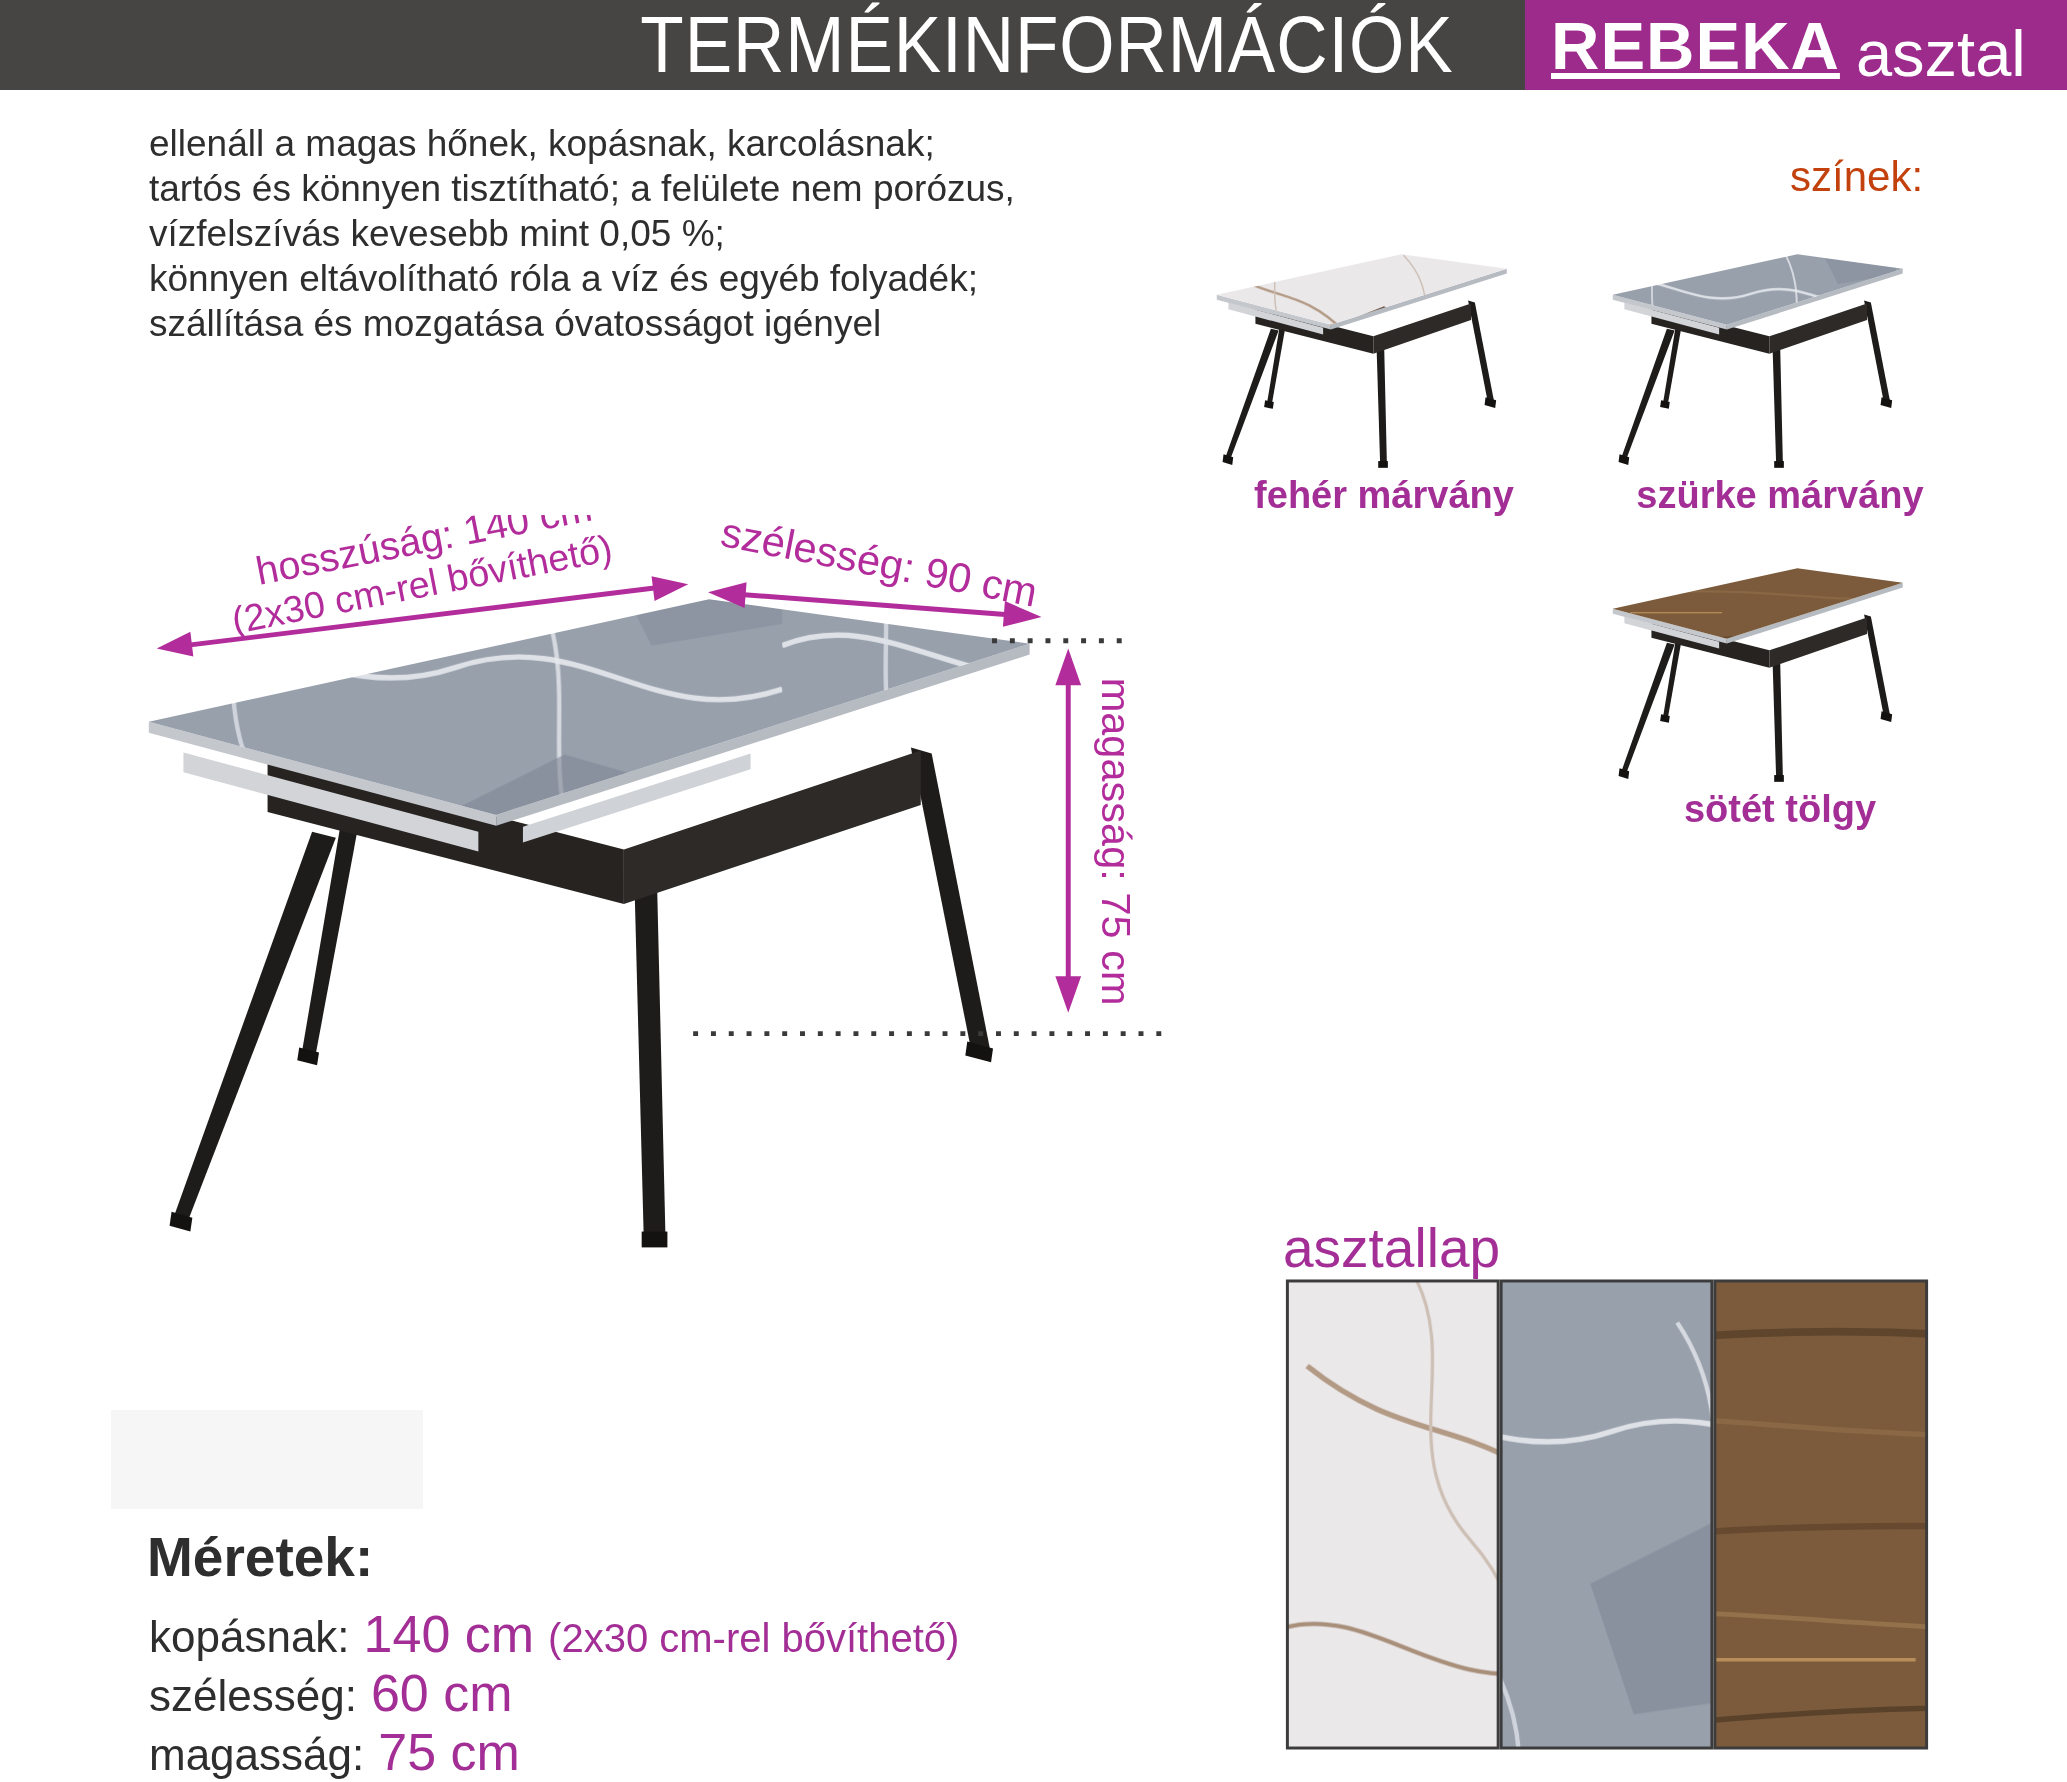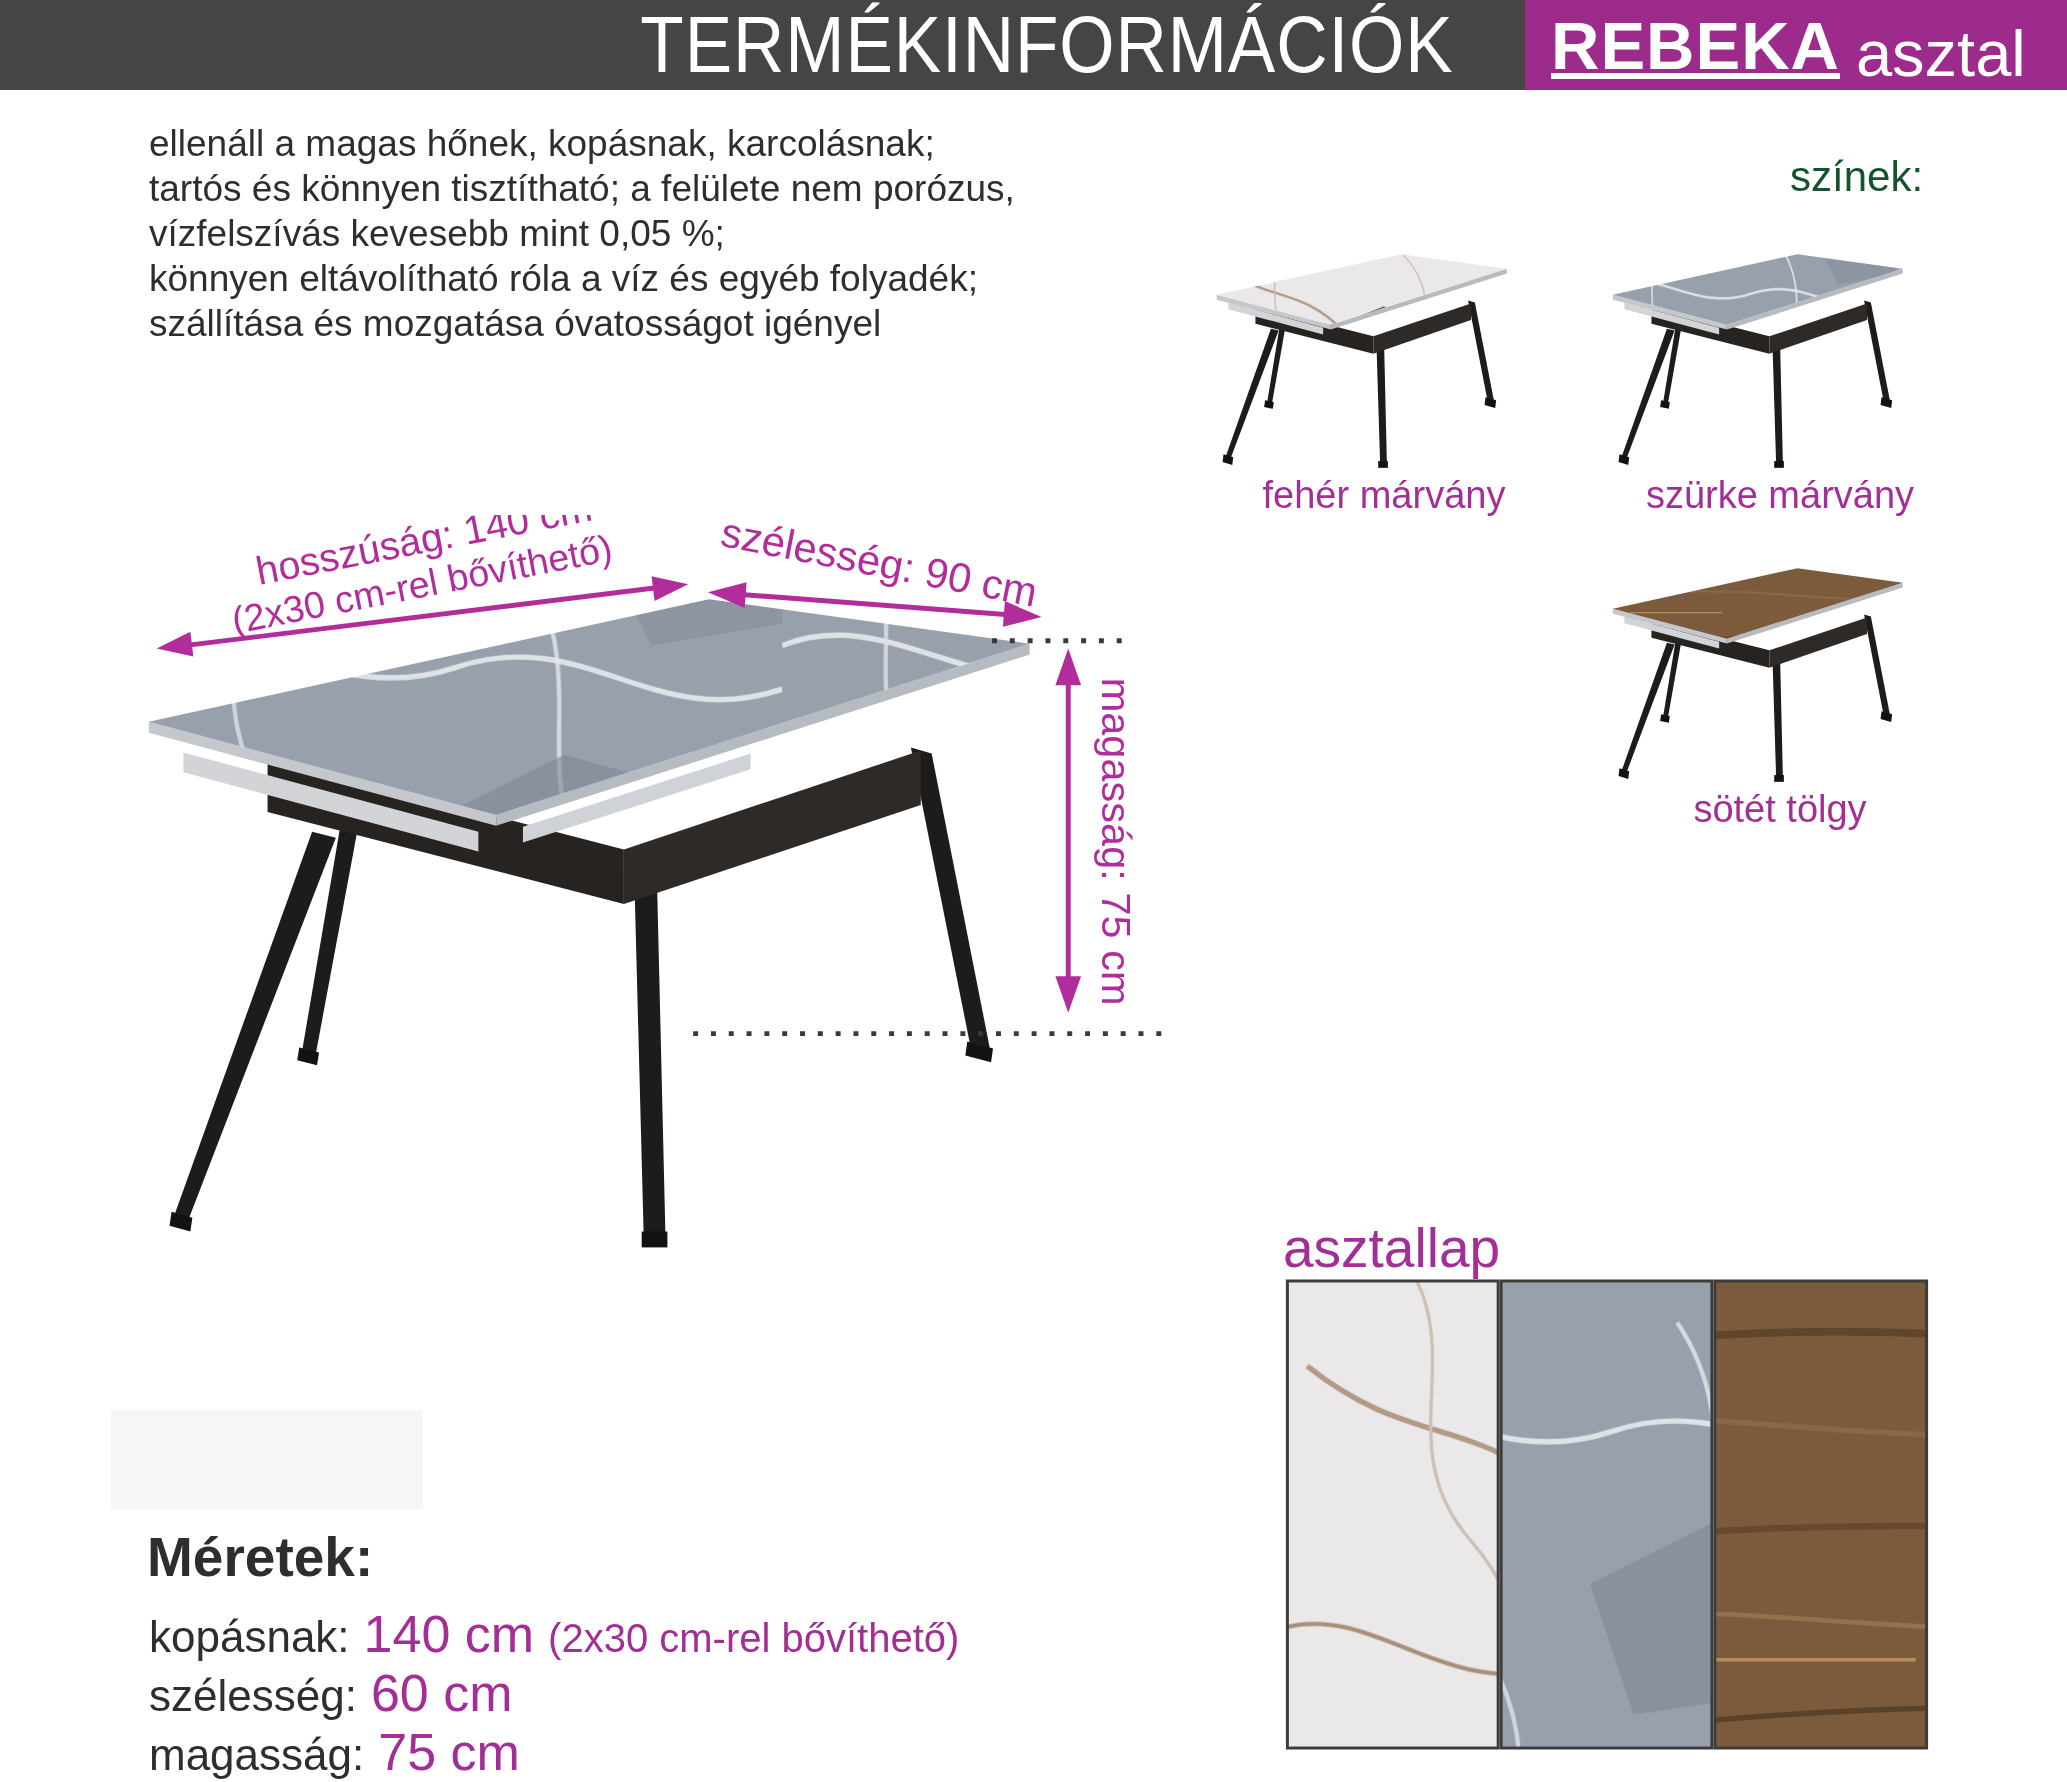--- a/index.html
+++ b/index.html
@@ -20,22 +20,22 @@
   .header-left{width:1525px;height:100%;background:var(--header-bar);display:flex;align-items:center;justify-content:flex-end;padding-right:71px;}
   .header-title{color:#fff;font-size:79px;font-weight:500;letter-spacing:1px;white-space:nowrap;transform:scaleX(.90);transform-origin:100% 50%;}
   .header-right{flex:1;height:100%;background:var(--header-accent);display:flex;align-items:center;padding-left:26px;color:#fff;white-space:nowrap;}
   .product-name{font-size:67px;font-weight:700;letter-spacing:1px;text-decoration:underline;}
   .product-suffix{font-size:65px;font-weight:400;margin-left:16px;margin-top:17px;}
 
   
   .description{position:absolute;left:149px;top:121px;width:1000px;font-size:37px;line-height:45px;color:var(--text-dark);white-space:pre-line;}
 
   
-  .colors-label{position:absolute;left:1790px;top:153px;font-size:42px;color:#14532d;}
-  .variant-fig{position:absolute;}
+  .colors-label{position:absolute;left:1790px;top:153px;font-size:42px;color:#c2410c;}
+  .variant-fig{position:absolute;font-weight:bold;}
   .variant-fig svg{display:block;}
   .variant-label{margin-top:6px;text-align:center;font-size:38px;color:var(--accent);}
   .fig-white{left:1210px;top:226px;width:348px;}
   .fig-gray{left:1606px;top:226px;width:348px;}
   .fig-oak{left:1606px;top:540px;width:348px;}
 
   
   .main-diagram{position:absolute;left:129px;top:515px;width:1059px;height:772px;}
   .ann-text{fill:var(--annotation);font-weight:500;}
   .ann-stroke{stroke:var(--annotation);stroke-width:5;fill:none;}

